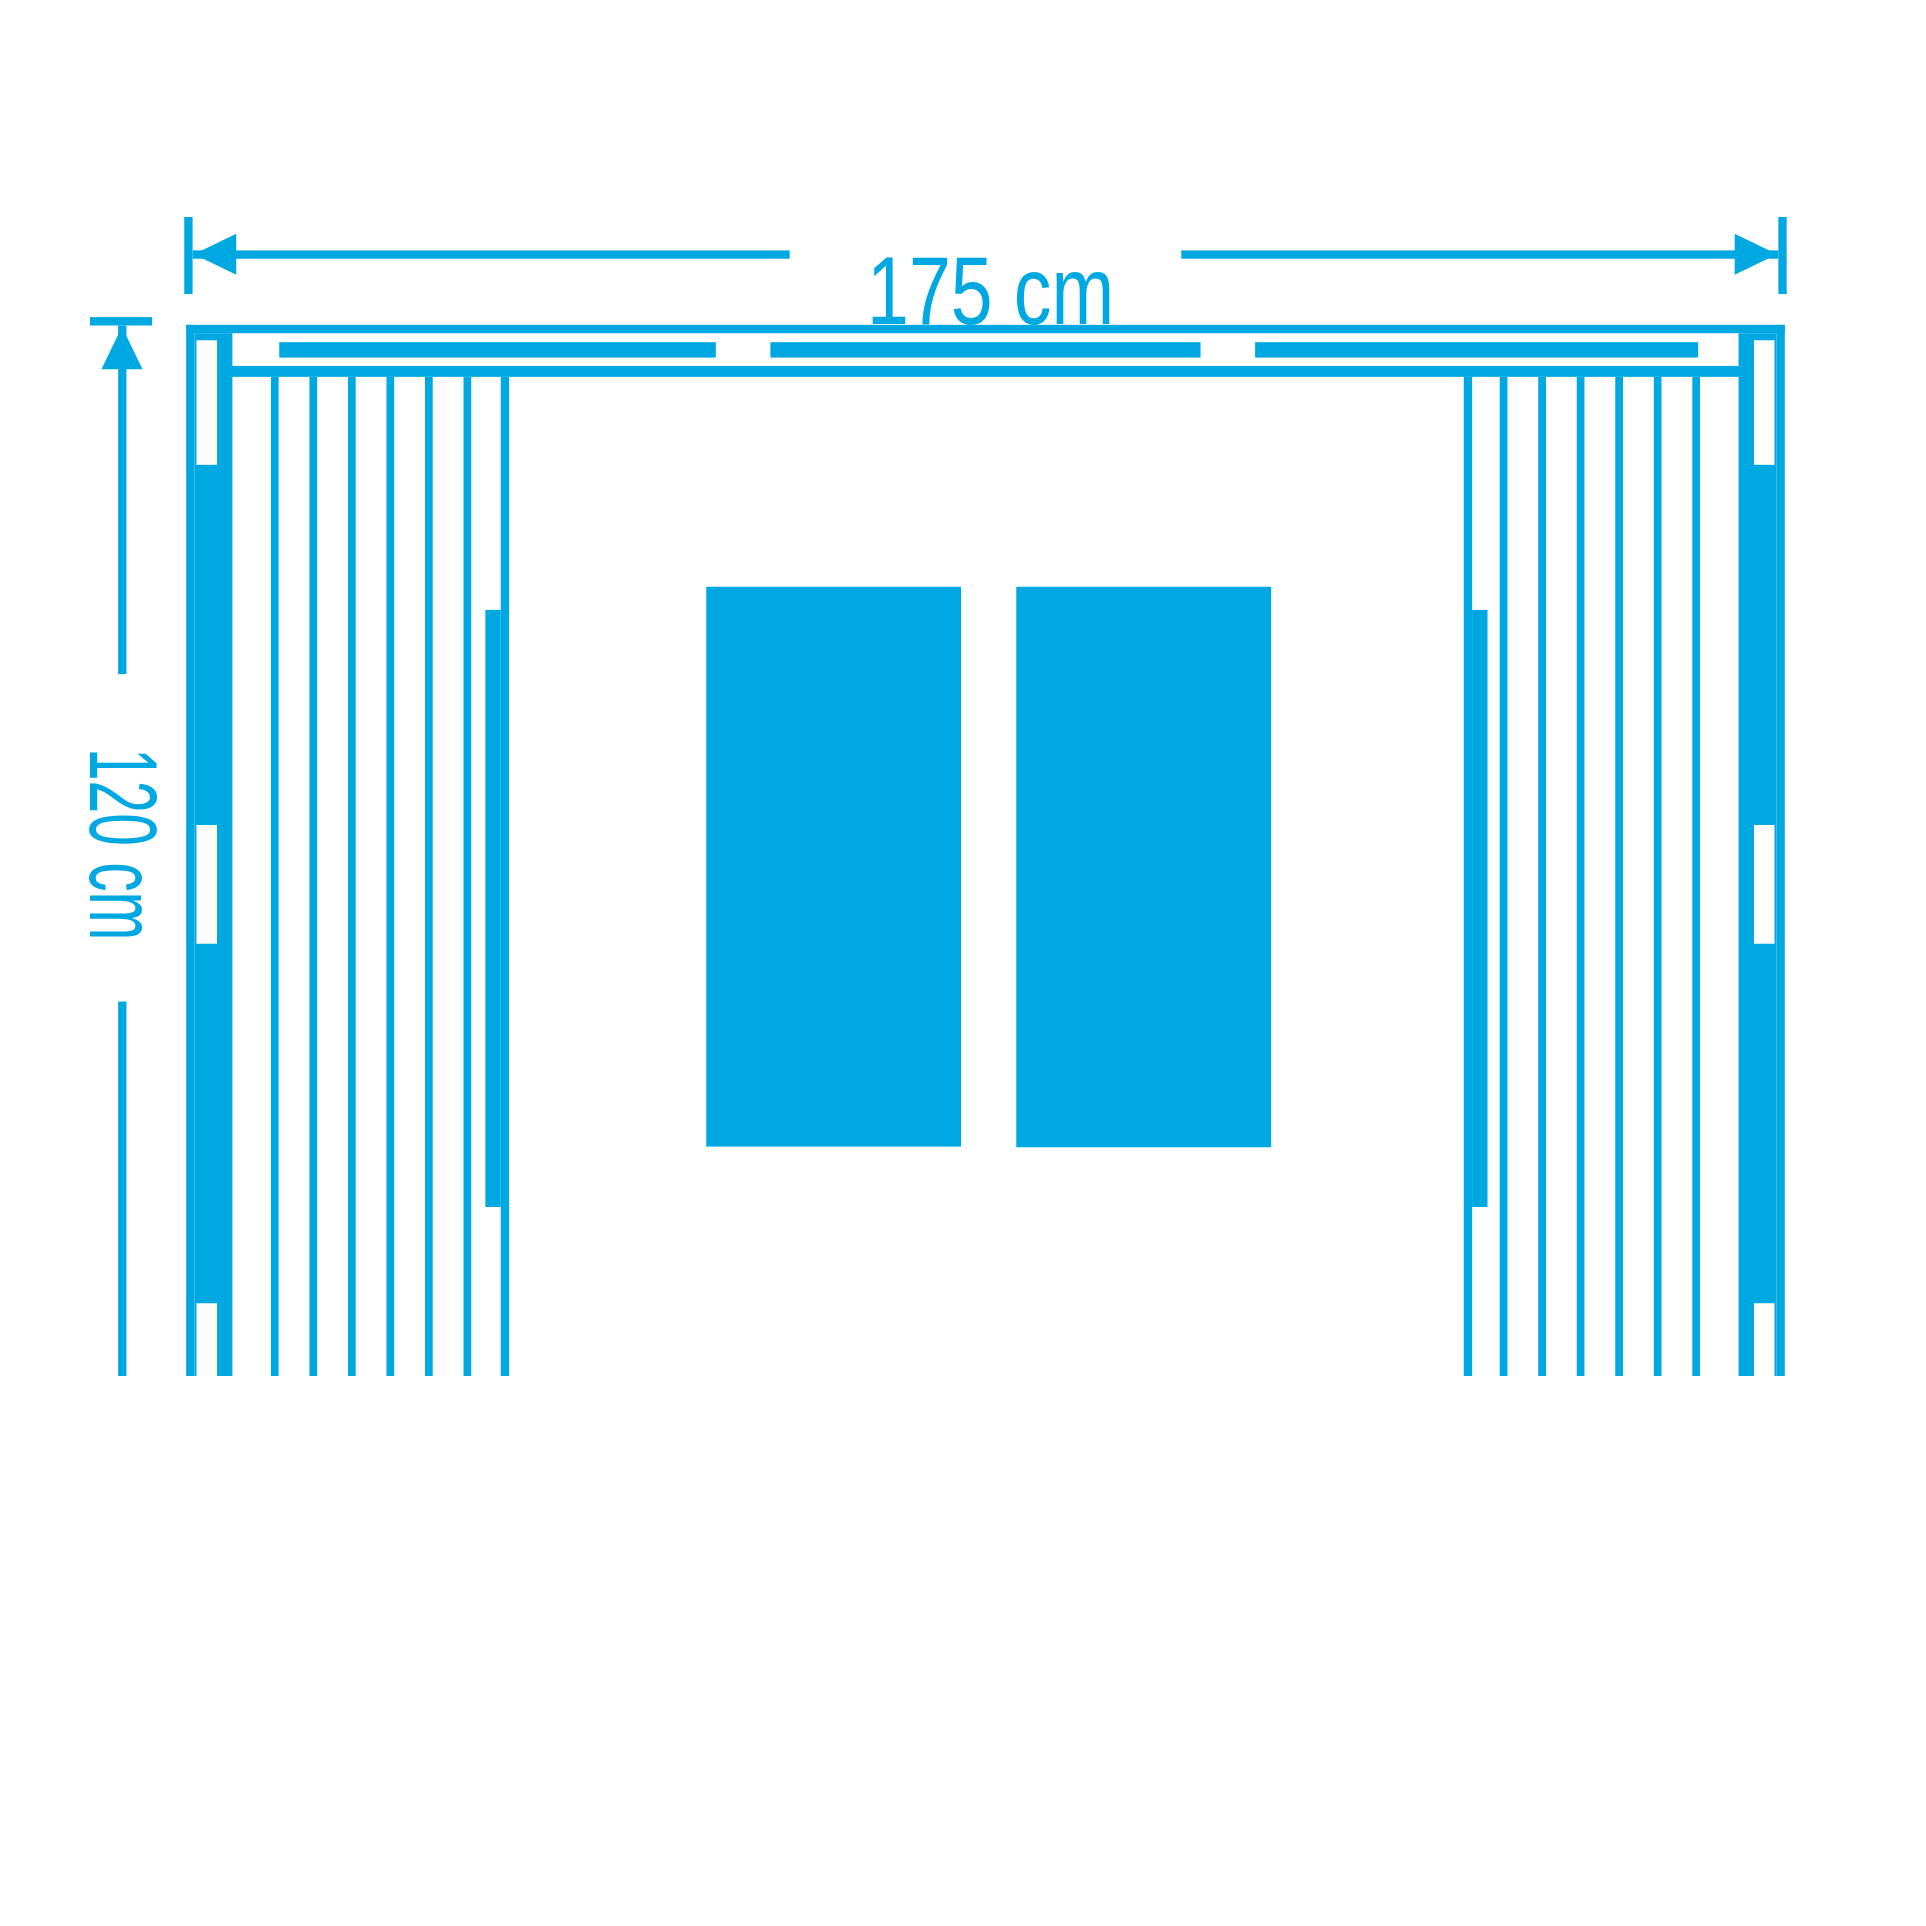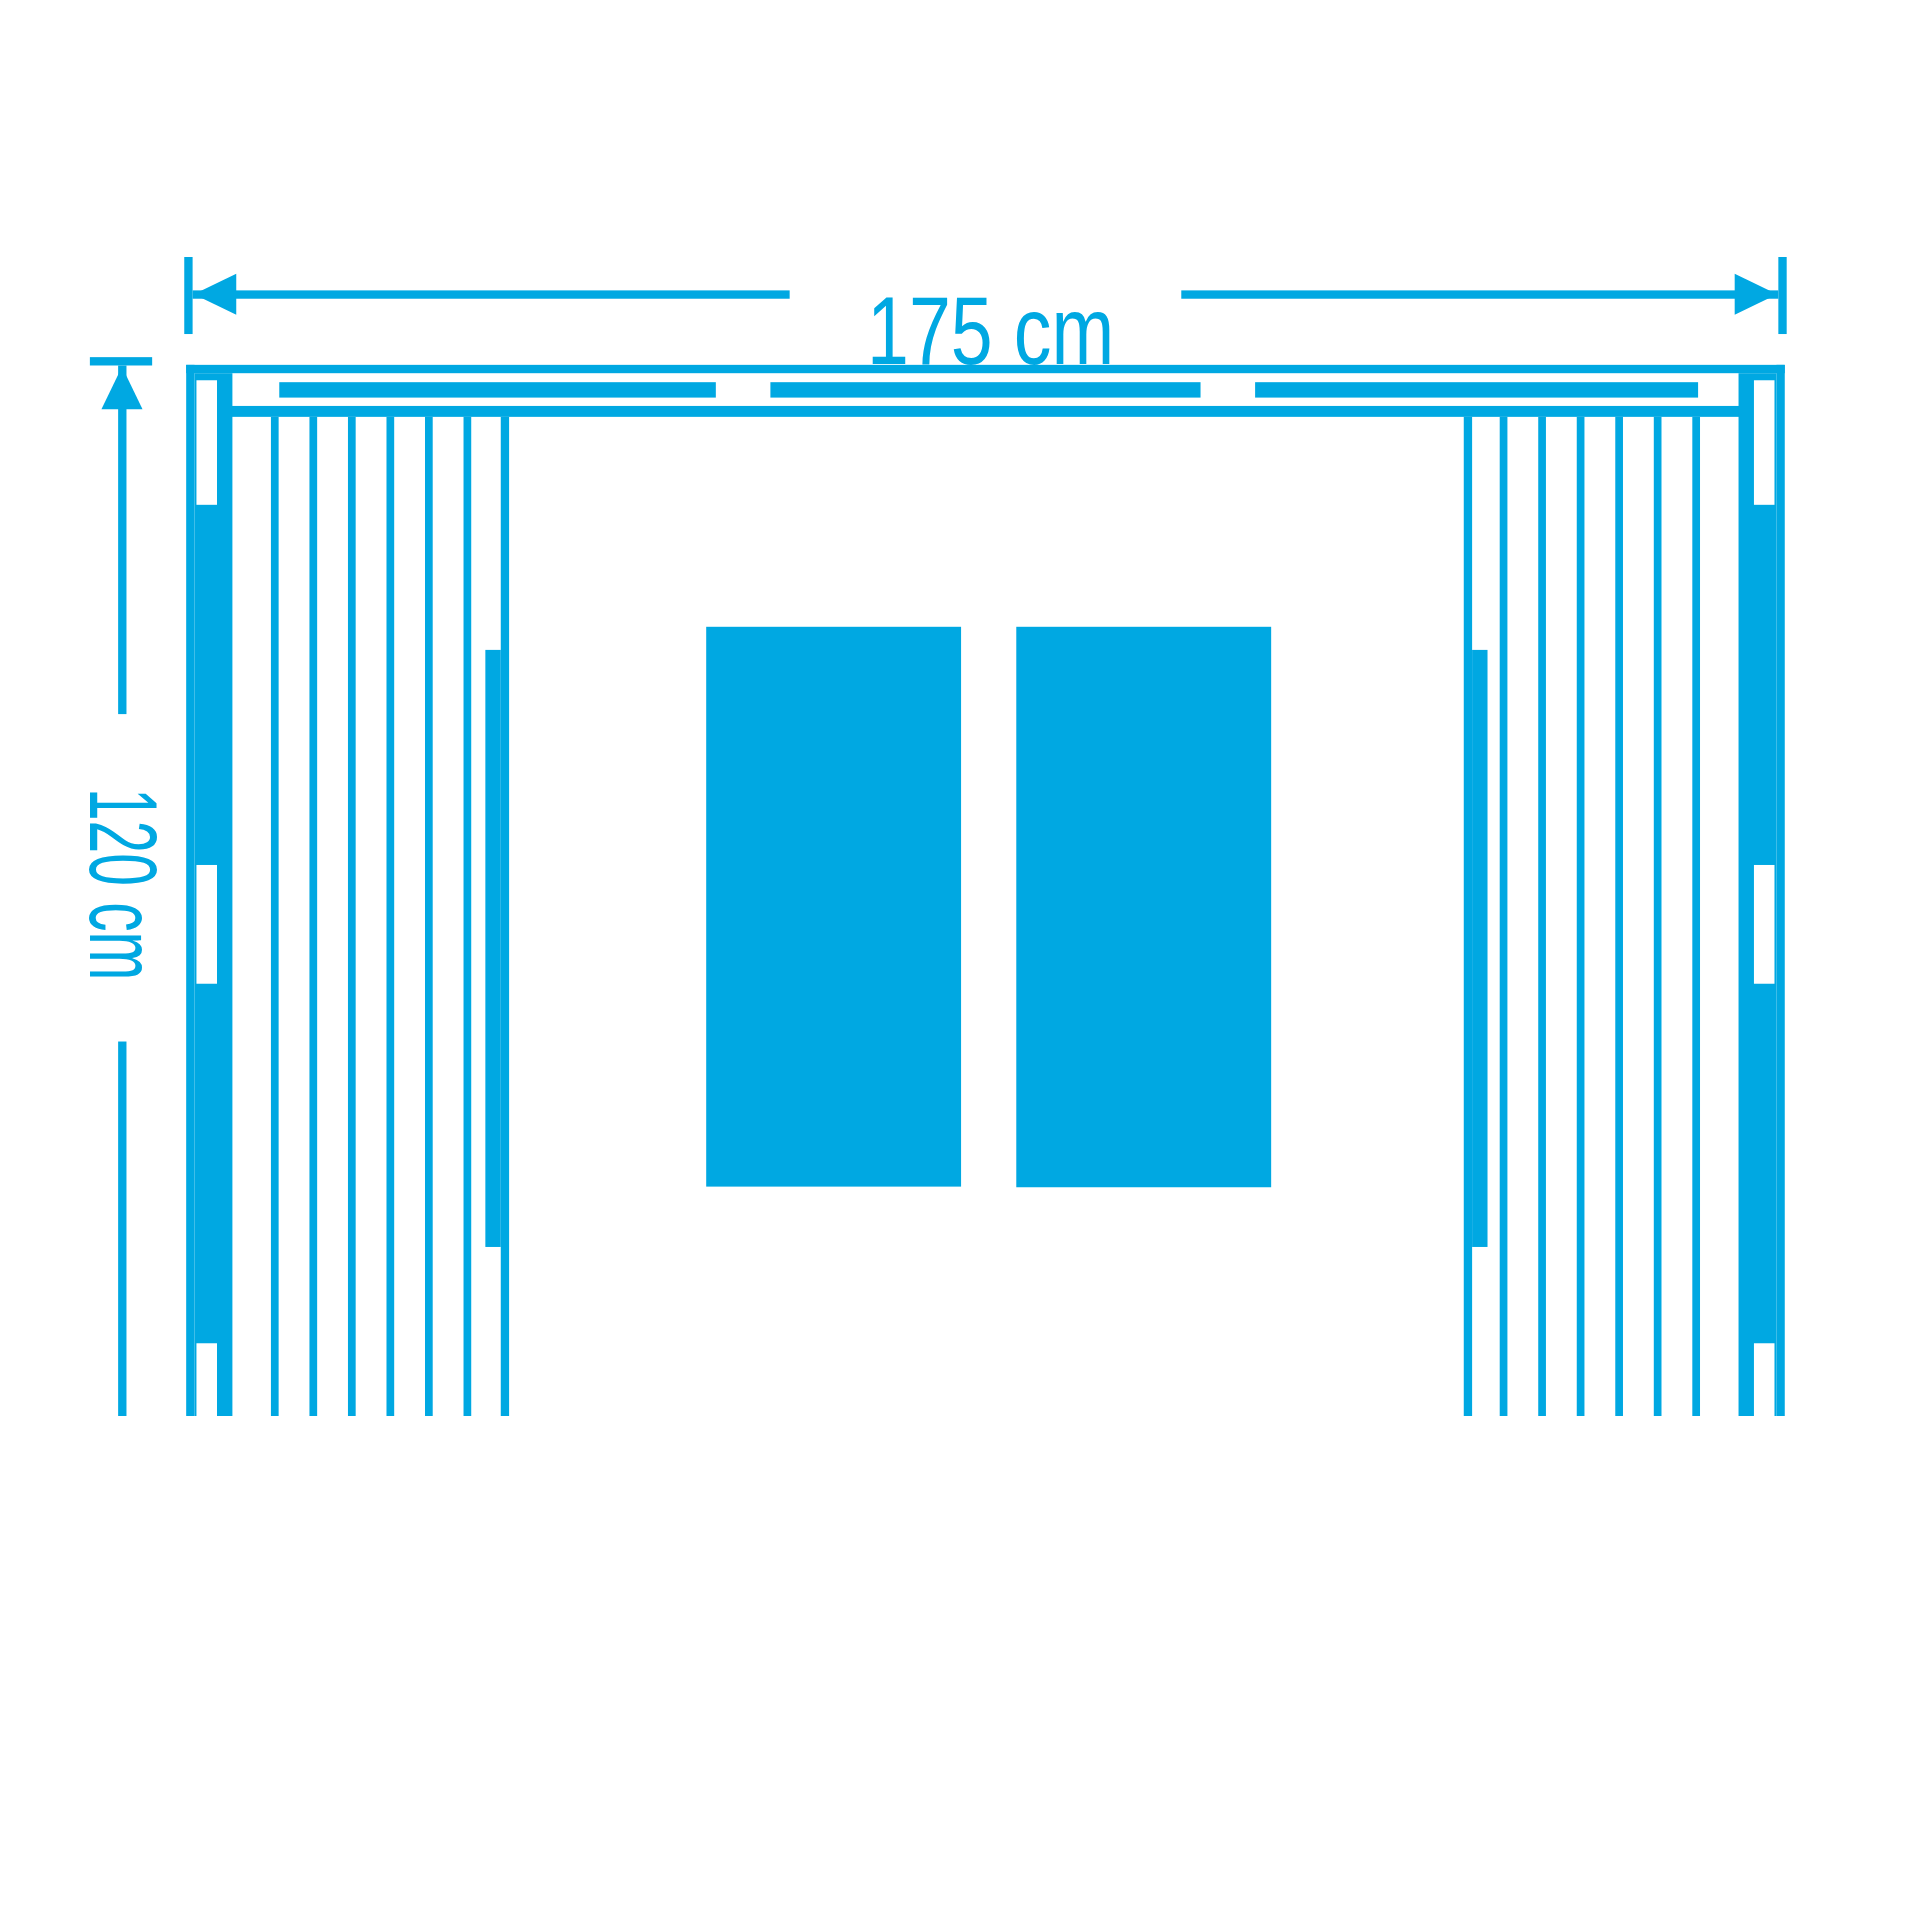--- a/index.html
+++ b/index.html
@@ -1,17 +1,17 @@
 <!DOCTYPE html>
 <html style="--accent: #00A8E2; --bg: #ffffff;font-size:10.3px"><head>
 <meta charset="utf-8">
 <style>
   :root { --accent:#00A8E2; --bg:#ffffff; }
   html,body { margin:0; padding:0; background:var(--bg); }
-  .page { width:1926px; height:1376px; background:var(--bg); position:relative;margin-top:40px; }
+  .page { width:1926px; height:1376px; background:var(--bg); position:relative; }
   svg { display:block; }
   .ink   { fill:var(--accent); }
   .paper { fill:var(--bg); }
   .leaf  { stroke:var(--accent); stroke-width:24; stroke-linecap:butt; }
   .arc   { stroke:var(--accent); stroke-width:9; fill:none; stroke-linecap:round; }
   .dim-text {
     font-family:"Liberation Sans", sans-serif;
     font-size:150px;
     font-weight:normal;
     fill:var(--accent);

